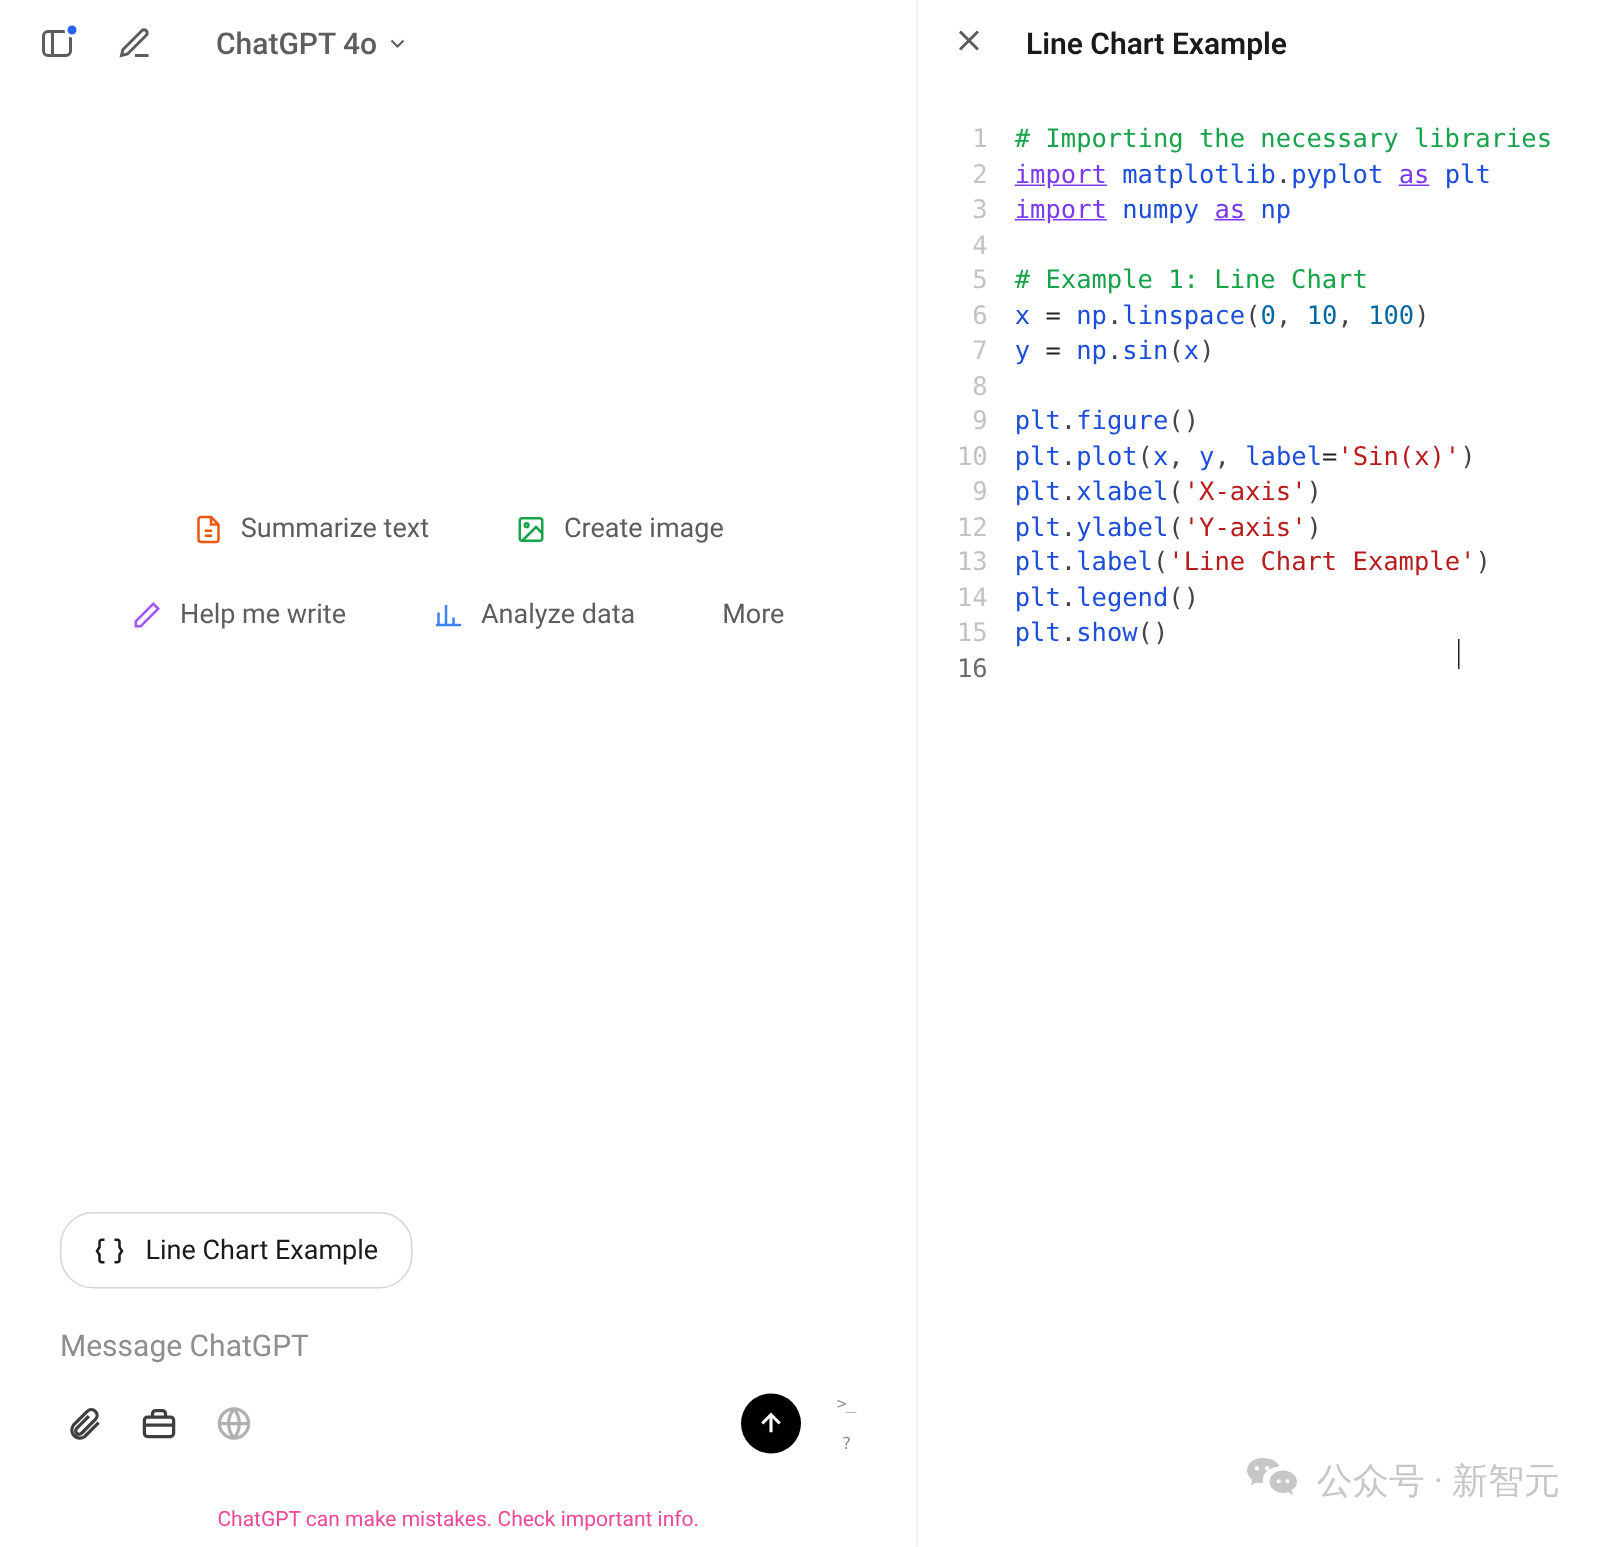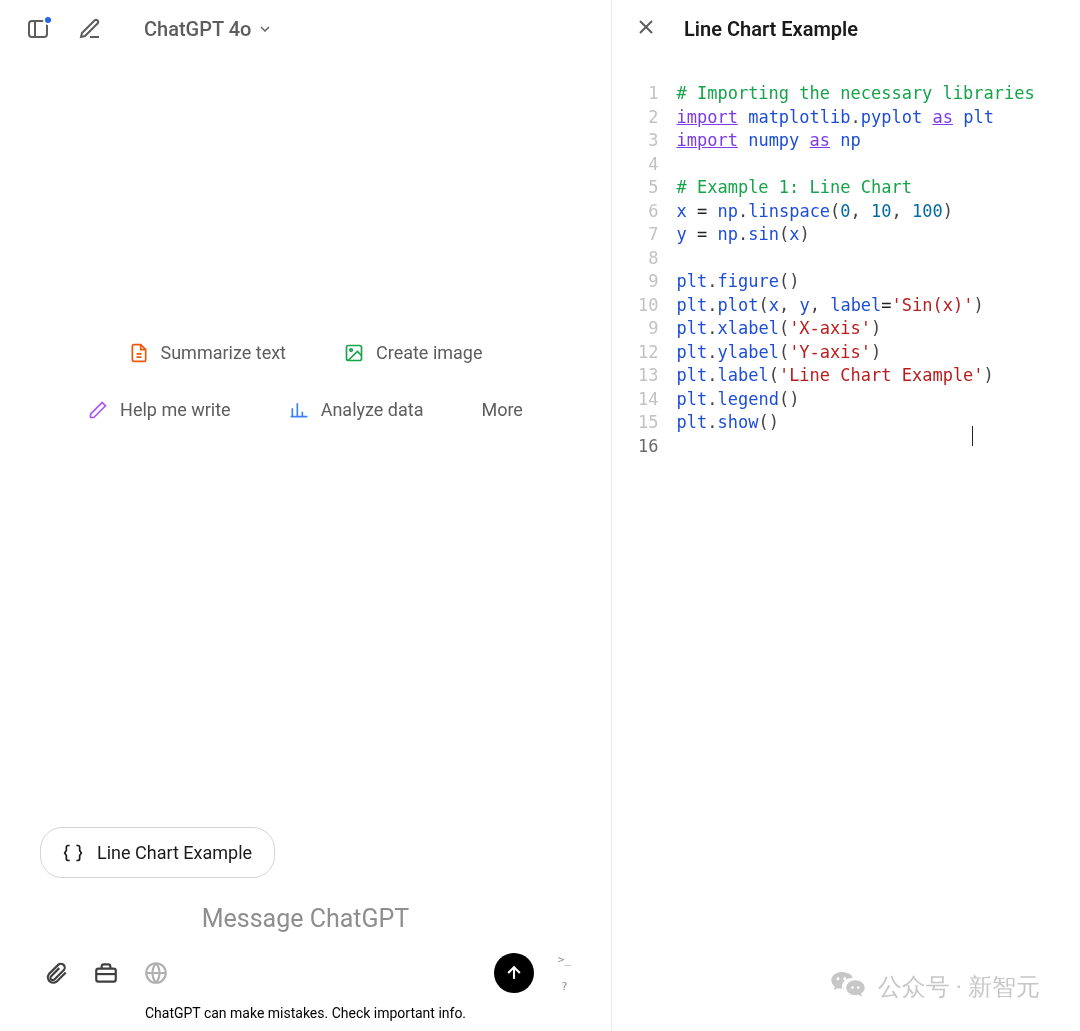--- a/index.html
+++ b/index.html
@@ -105,24 +105,23 @@
     border: 1px solid #d4d4d4;
     border-radius: 22px;
     padding: 14px 22px;
     font-size: 18px;
     color: #1a1a1a;
     margin-bottom: 18px;
     cursor: pointer;
   }
   .attachment-chip svg { width: 20px; height: 20px; }
   .msg-input {
-    font-size: 25px;
+    font-size: 20px;
     color: #8e8e8e;
     padding: 8px 0 20px;
-    text-align: center;
   }
   .composer-row {
     display: flex;
     align-items: center;
     gap: 18px;
   }
   .composer-icon {
     width: 32px; height: 32px;
     display: flex; align-items: center; justify-content: center;
     color: #3f3f3f;
@@ -141,22 +140,22 @@
   .send-btn svg { width: 20px; height: 20px; color: #fff; }
   .tiny-rb {
     display: flex; align-items: center; gap: 4px;
     font-family: ui-monospace, Menlo, monospace;
     font-size: 11px; color: #8e8e8e;
     margin-left: 6px;
   }
   .footer-note {
     text-align: center;
     font-size: 14px;
-    color: #000000;
-    margin-top: 12px;
+    color: #ec4899;
+    margin-top: 36px;
   }
 
   
   .canvas-panel {
     flex: 1;
     display: flex;
     flex-direction: column;
   }
   .canvas-header {
     display: flex;

